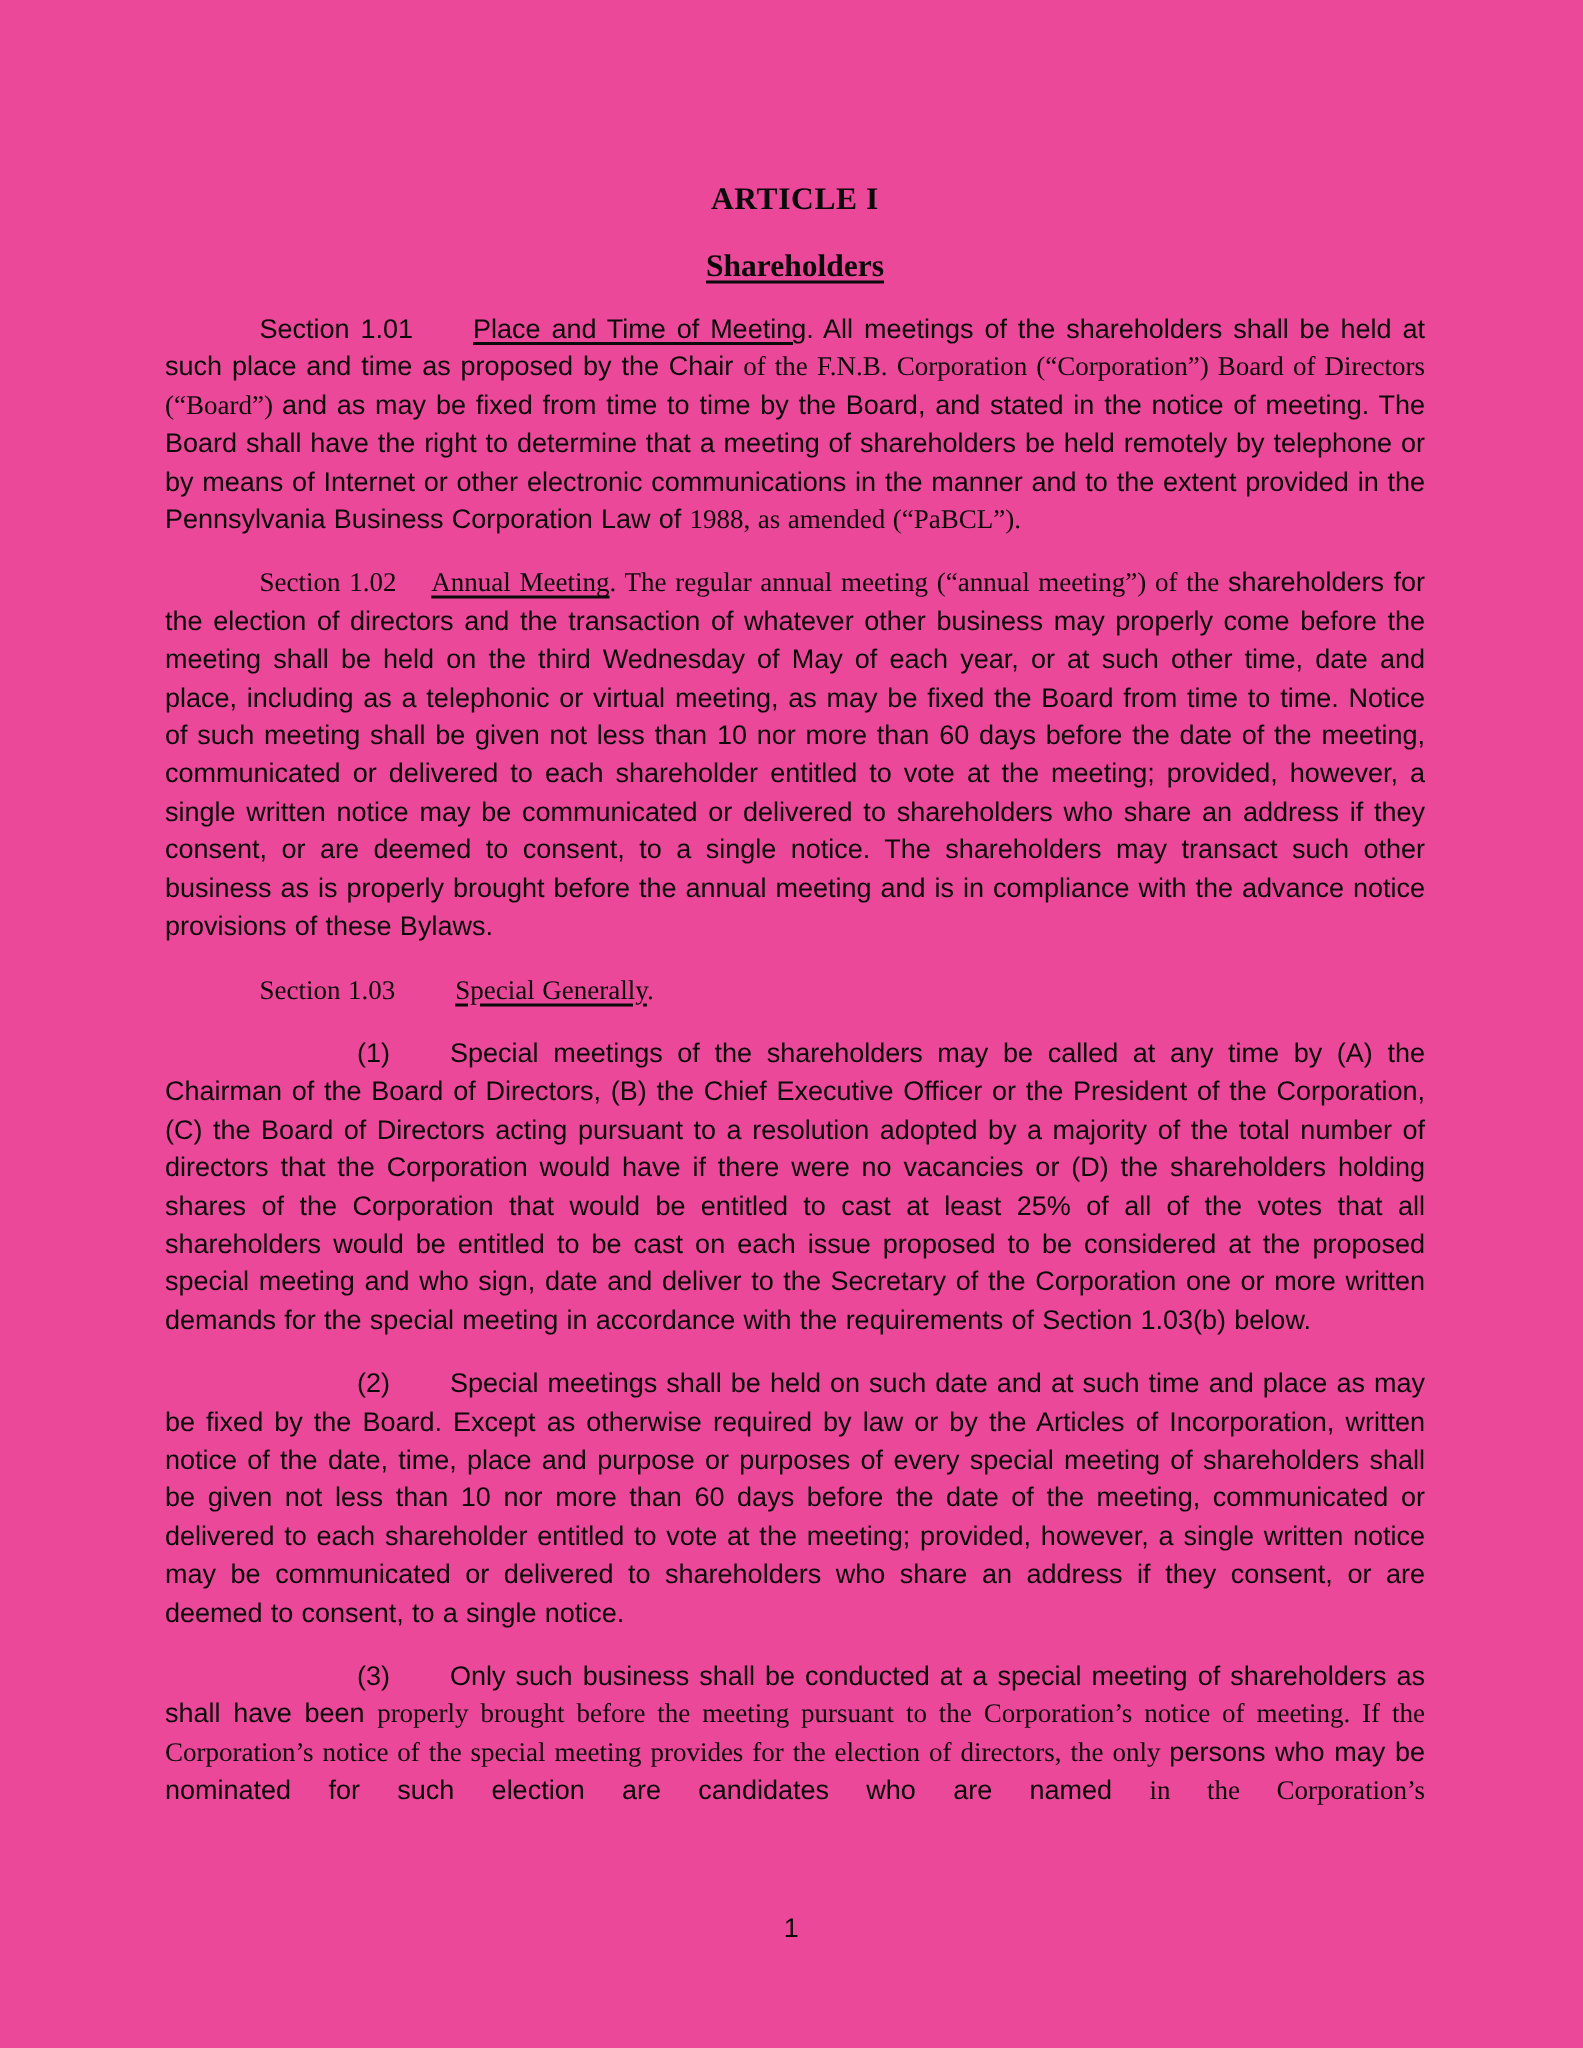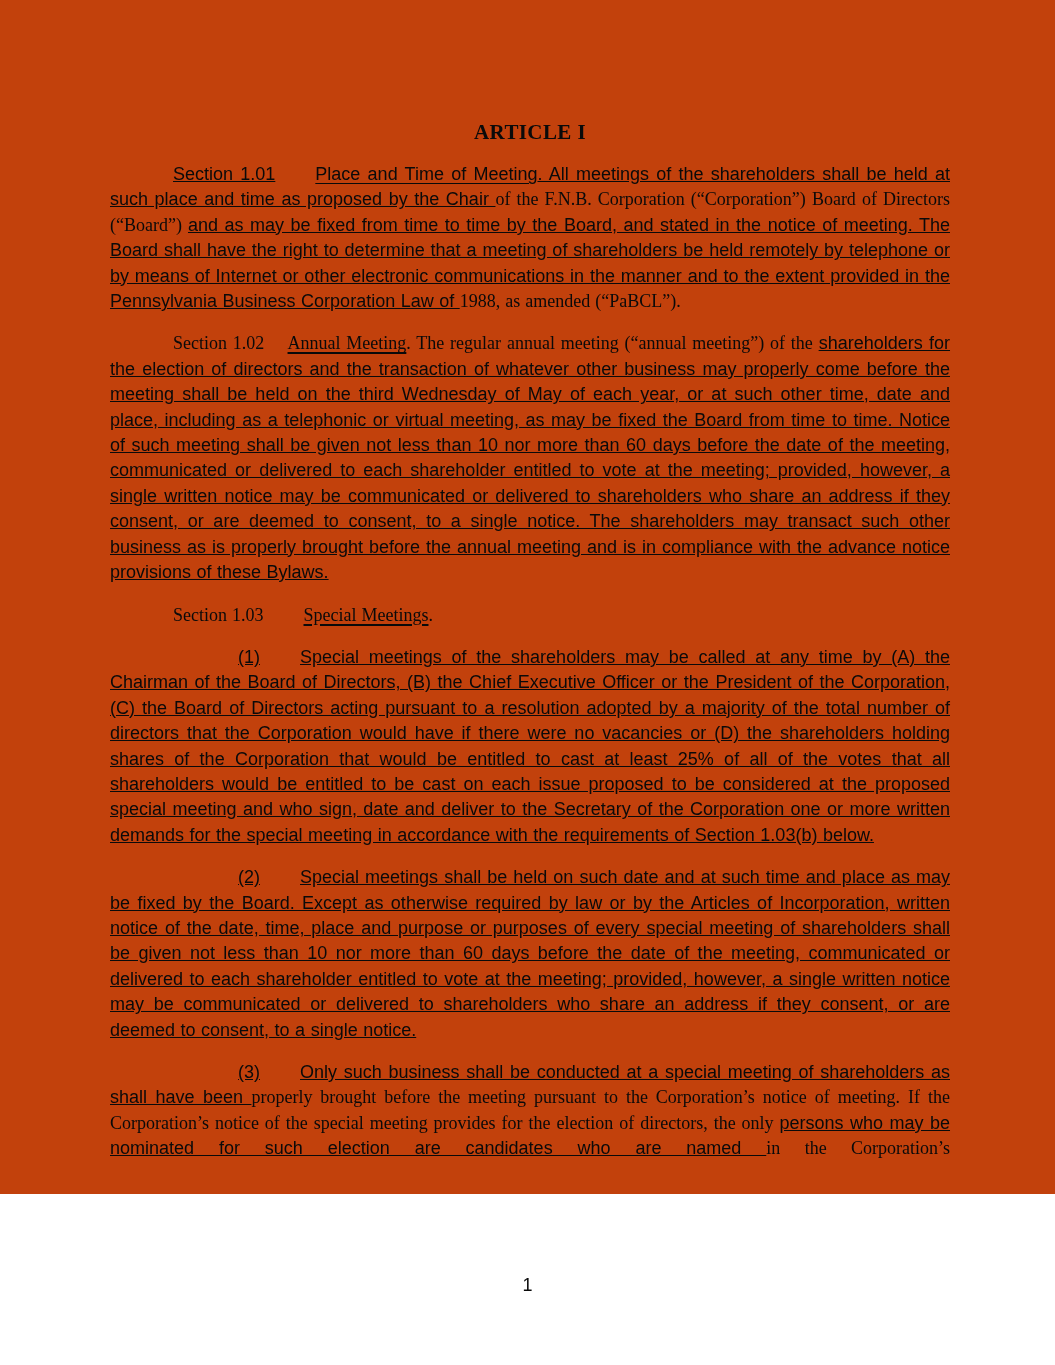--- a/index.html
+++ b/index.html
@@ -6,24 +6,24 @@
     margin: 0;
     padding: 0;
     background: #ffffff;
     width: 1055px;
     height: 1365px;
     overflow: hidden;
   }
   .page {
     position: relative;
     width: 1055px;
-    height: 1194px;
+    height: 1365px;
     box-sizing: border-box;
     padding: 119px 105px 0 110px;
-    background: #c2410c;
+    background: #ec4899;
     color: #0a0a0a;
   }
   .title {
     margin: 0;
     font: 700 21px/26px "Liberation Serif", serif;
     text-align: center;
     letter-spacing: 0.4px;
   }
   .subtitle {
     margin: 19px 0 0 0;
@@ -37,43 +37,44 @@
   }
   .para {
     margin: 17px 0 0 0;
     font: 18px/25.4px "Liberation Sans", sans-serif;
     text-align: justify;
     word-spacing: 0.5px;
   }
   .indent-section { text-indent: 63px; }
   .indent-sub { text-indent: 128px; }
   .justify-last { text-align-last: justify; }
-  .f-sans { font-family: "Liberation Sans", sans-serif; text-decoration: underline; }
+  .f-sans { font-family: "Liberation Sans", sans-serif; }
   .f-serif { font-family: "Liberation Serif", serif; }
   .b { font-weight: 400; }
   .tab { display: inline-block; width: 40px; }
   .footer {
     position: absolute;
     top: 1272px;
     left: 0;
     width: 1055px;
     text-align: center;
     font: 18px/26px "Liberation Sans", sans-serif;
     color: #0a0a0a;
   }
 </style>
 </head>
 <body>
 
 <div class="page">
   <h1 class="title">ARTICLE I</h1>
+  <h2 class="subtitle"><span class="u">Shareholders</span></h2>
 
   <div>
       <p class="para indent-section"><span class="f-sans">Section 1.01</span><span class="tab"></span><span class="f-sans u">Place and Time of Meeting</span><span class="f-sans">.  All meetings of the shareholders shall be held at such place and time as proposed by the Chair </span><span class="f-serif">of the F.N.B. Corporation (“Corporation”) Board of Directors (“Board”) </span><span class="f-sans">and as may be fixed from time to time by the Board, and stated in the notice of meeting.  The Board  shall have the right to determine that a meeting of shareholders be held remotely by telephone or by means of Internet or other electronic communications in the manner and to the extent provided in the Pennsylvania Business Corporation Law of </span><span class="f-serif">1988, as amended (“PaBCL”).</span></p>
       <p class="para indent-section"><span class="f-serif b">Section 1.02</span><span class="f-serif">&nbsp;&nbsp;&nbsp;&nbsp;</span><span class="f-serif b u">Annual Meeting</span><span class="f-serif">.  The regular annual meeting (“annual meeting”) of the </span><span class="f-sans">shareholders for the election of directors and the transaction of whatever other business may properly come before the meeting shall be held on the third Wednesday of May of each year, or at such other time, date and place, including as a telephonic or virtual meeting, as may be fixed the Board from time to time. Notice of such meeting shall be given not less than 10 nor more than 60 days before the date of the meeting, communicated or delivered to each shareholder entitled to vote at the meeting; provided, however, a single written notice may be communicated or delivered to shareholders who share an address if they consent, or are deemed to consent, to a single notice. The shareholders may transact such other business as is properly brought before the annual meeting and is in compliance with the advance notice provisions of these Bylaws.</span></p>
-      <p class="para indent-section"><span class="f-serif b">Section 1.03</span><span class="tab"></span><span class="f-serif b u">Special Meetings</span><span class="f-serif b">.</span></p>
+      <p class="para indent-section"><span class="f-serif b">Section 1.03</span><span class="tab"></span><span class="f-serif b u">Special Generally</span><span class="f-serif b">.</span></p>
       <p class="para indent-sub"><span class="f-sans">(1)</span><span class="tab"></span><span class="f-sans">Special meetings of the shareholders may be called at any time by (A) the Chairman of the Board of Directors, (B) the Chief Executive Officer or the President of the Corporation, (C) the Board of Directors acting pursuant to a resolution adopted by a majority of the total number of directors that the Corporation would have if there were no vacancies or (D) the shareholders holding shares of the Corporation that would be entitled to cast at least 25% of all of the votes that all shareholders would be entitled to be cast on each issue proposed to be considered at the proposed special meeting and who sign, date and deliver to the Secretary of the Corporation one or more written demands for the special meeting in accordance with the requirements of Section 1.03(b) below.</span></p>
       <p class="para indent-sub"><span class="f-sans">(2)</span><span class="tab"></span><span class="f-sans">Special meetings shall be held on such date and at such time and place as may be fixed by the Board. Except as otherwise required by law or by the Articles of Incorporation, written notice of the date, time, place and purpose or purposes of every special meeting of shareholders shall be given not less than 10 nor more than 60 days before the date of the meeting, communicated or delivered to each shareholder entitled to vote at the meeting; provided, however, a single written notice may be communicated or delivered to shareholders who share an address if they consent, or are deemed to consent, to a single notice.</span></p>
       <p class="para indent-sub justify-last"><span class="f-sans">(3)</span><span class="tab"></span><span class="f-sans">Only such business shall be conducted at a special meeting of shareholders as shall have been </span><span class="f-serif">properly brought before the meeting pursuant to the Corporation’s notice of meeting. If the Corporation’s notice of the special meeting provides for the election of directors, the only </span><span class="f-sans">persons who may be nominated for such election are candidates who are named </span><span class="f-serif">in the Corporation’s</span></p>
     </div>
 
   <div class="footer">1</div>
 </div>
 
 </body></html>

